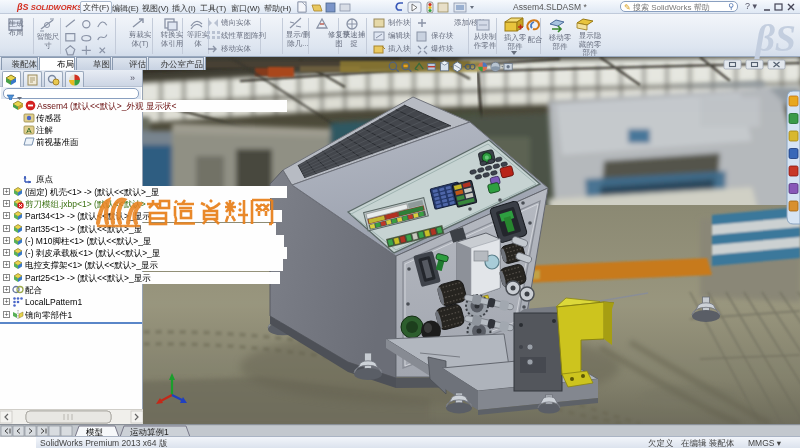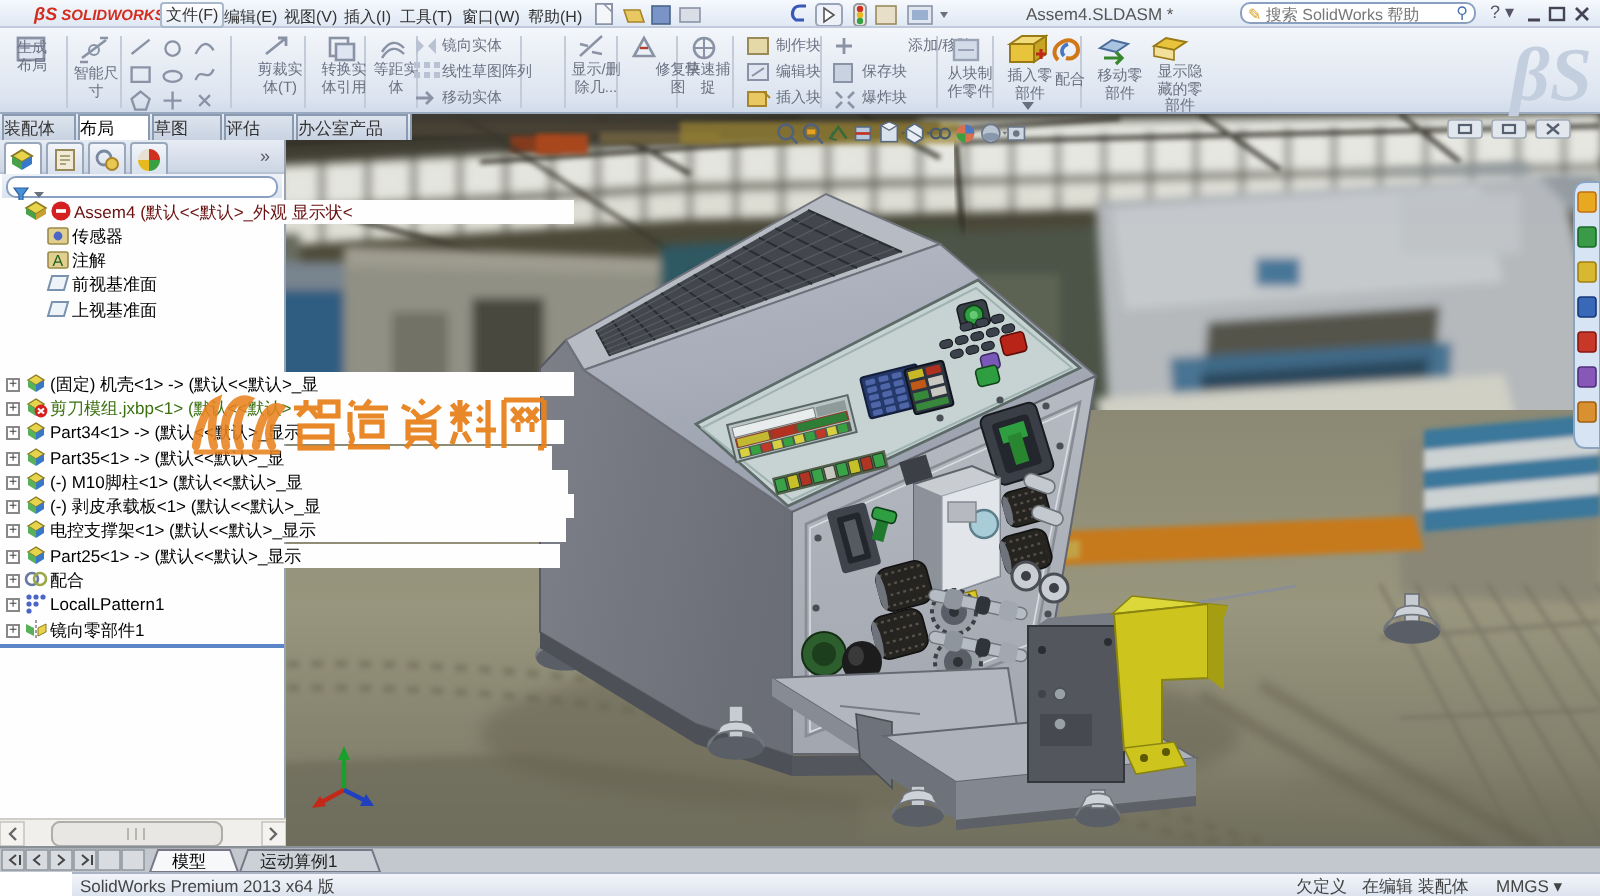--- a/index.html
+++ b/index.html
@@ -8,21 +8,21 @@
   background:linear-gradient(#f6f9fd,#dfe8f4); border-bottom:1px solid #c0cada; font-size:9px; color:#222; }
 #logo { position:absolute; left:17px; top:2px; font-weight:bold; font-style:italic; color:#d42c1e; font-size:9px; white-space:nowrap;}
 .menu { position:absolute; top:2.5px; font-size:8px; color:#333; }
 #ribbon { position:absolute; left:0; top:14px; width:800px; height:43px;
   background:linear-gradient(#f3f6fa,#dde5f0 80%,#d2dcea); border-bottom:1px solid #9aaac0; }
 .rlbl { position:absolute; font-size:7.5px; line-height:8.5px; color:#6b7282; text-align:center; }
 .rlbl2 { position:absolute; font-size:7.5px; color:#6b7282; white-space:nowrap; }
 #dsghost { position:absolute; right:4px; top:2px; font-size:38px; font-weight:bold; font-style:italic; color:#c3cedf; font-family:"Liberation Serif",serif; }
 #vp { position:absolute; left:0; top:57px; width:800px; height:367px; }
 #tabs { position:absolute; left:0; top:57px; width:206px; height:13px; background:linear-gradient(#e8edf5,#ccd6e6); border-right:1px solid #8a9ab0; }
-.tab { position:absolute; top:0; height:13px; font-size:8.5px; color:#333; text-align:left; padding-top:1px;
+.tab { position:absolute; top:0; height:13px; font-size:8.5px; color:#333; text-align:right; padding-top:1px;
   border:1px solid #8a9ab0; border-bottom:none; background:linear-gradient(#dde4ee,#c8d2e2); }
 .tab.act { background:#fff; color:#000; z-index:2; }
 #panel { position:absolute; left:0; top:70px; width:143px; height:339px; background:#fefefe; border-right:1px solid #98a4b4; }
 #phead { position:absolute; left:0; top:0; width:142px; height:17px; background:linear-gradient(#e7ecf4,#ccd5e4); border-bottom:1px solid #b8c2d2;}
 .ptab { position:absolute; top:1px; width:19px; height:16px; border:1px solid #9aa8bc; border-bottom:none; border-radius:2px 2px 0 0; background:linear-gradient(#f2f5fa,#d8e0ec); }
 #pfilter { position:absolute; left:1px; top:17px; width:140px; height:12px; background:linear-gradient(#eef2f8,#dce4f0); }
 #fbox { position:absolute; left:2px; top:1px; width:136px; height:11px; background:#fff; border:1px solid #8aa0c0; border-radius:5px; }
 .trow { position:absolute; left:0; height:12px; background:#fefefe; white-space:nowrap; overflow:hidden; font-size:8.5px; line-height:12px; }
 .exp { display:inline-block; width:7px; height:7px; border:1px solid #888; background:#fff; color:#444; font-size:7px; line-height:5px; text-align:center; vertical-align:1px; margin-right:2px; }
 .tic { display:inline-block; vertical-align:-2px; margin-right:1px; }
@@ -847,23 +847,24 @@
           <rect x="1" y="2" width="10" height="8" rx="1" fill="#e0cf8e" stroke="#9a8a4a" stroke-width="0.8"></rect>
           <circle cx="6" cy="6" r="2.2" fill="#4a66c8"></circle>
         </svg></span><span class="ttx" style="color:#000">传感器</span></div>
 <div class="trow" style="top:54.1px;width:140px"><span style="display:inline-block;width:23px"></span><span class="tic"><svg width="12" height="11" viewBox="0 0 12 11">
           <rect x="1" y="2" width="10" height="8" rx="1" fill="#e0cf8e" stroke="#9a8a4a" stroke-width="0.8"></rect>
           <text x="3.2" y="9" font-size="8" fill="#206020" font-family="Liberation Sans">A</text>
         </svg></span><span class="ttx" style="color:#000">注解</span></div>
 <div class="trow" style="top:66.4px;width:140px"><span style="display:inline-block;width:23px"></span><span class="tic"><svg width="12" height="11" viewBox="0 0 12 11">
           <polygon points="3,2 11,2 9,9 1,9" fill="#dce8f4" fill-opacity="0.5" stroke="#7a92b0" stroke-width="1"></polygon>
         </svg></span><span class="ttx" style="color:#000">前视基准面</span></div>
-<div class="trow" style="top:78.7px;width:140px"><span style="display:inline-block;width:23px"></span><span class="tic"><svg width="12" height="11" viewBox="0 0 12 11">
-          <polygon points="3,2 11,2 9,9 1,9" fill="#dce8f4" fill-opacity="0.5" stroke="#7a92b0" stroke-width="1"></polygon>
-        </svg></span><span class="ttx" style="color:#000">上视基准面</span></div>
+<div class="trow" style="top:103.3px;width:140px"><span style="display:inline-block;width:23px"></span><span class="tic"><svg width="12" height="11" viewBox="0 0 12 11">
+          <path d="M2,9 L2,3 M2,9 L8,9" stroke="#3858b8" stroke-width="1.4" fill="none"></path>
+          <path d="M2,3 l-1.5,2.5 h3 z M8,9 l-2.5,-1.5 v3 z" fill="#3858b8"></path>
+        </svg></span><span class="ttx" style="color:#000">原点</span></div>
 <div class="trow" style="top:115.6px;width:287px"><span class="exp" style="margin-left:3px">+</span><span class="tic"><svg width="12" height="11" viewBox="0 0 12 11">
           <polygon points="2,4 6,1.5 10,4 6,6.5" fill="#e8d44c" stroke="#8a7a20" stroke-width="0.7"></polygon>
           <polygon points="2,4 6,6.5 6,10 2,7.5" fill="#58b058"></polygon>
           <polygon points="10,4 6,6.5 6,10 10,7.5" fill="#3878c8"></polygon>
         </svg></span><span class="ttx" style="color:#000">(固定) 机壳&lt;1&gt; -&gt; (默认&lt;&lt;默认&gt;_显</span></div>
 <div class="trow" style="top:127.9px;width:270px"><span class="exp" style="margin-left:3px">+</span><span class="tic"><svg width="12" height="11" viewBox="0 0 12 11">
           <polygon points="2,4 6,1.5 10,4 6,6.5" fill="#e8d44c" stroke="#8a7a20" stroke-width="0.7"></polygon>
           <polygon points="2,4 6,6.5 6,10 2,7.5" fill="#58b058"></polygon>
           <polygon points="10,4 6,6.5 6,10 10,7.5" fill="#3878c8"></polygon>
           <circle cx="8.5" cy="7.5" r="3.2" fill="#d42020"></circle>

